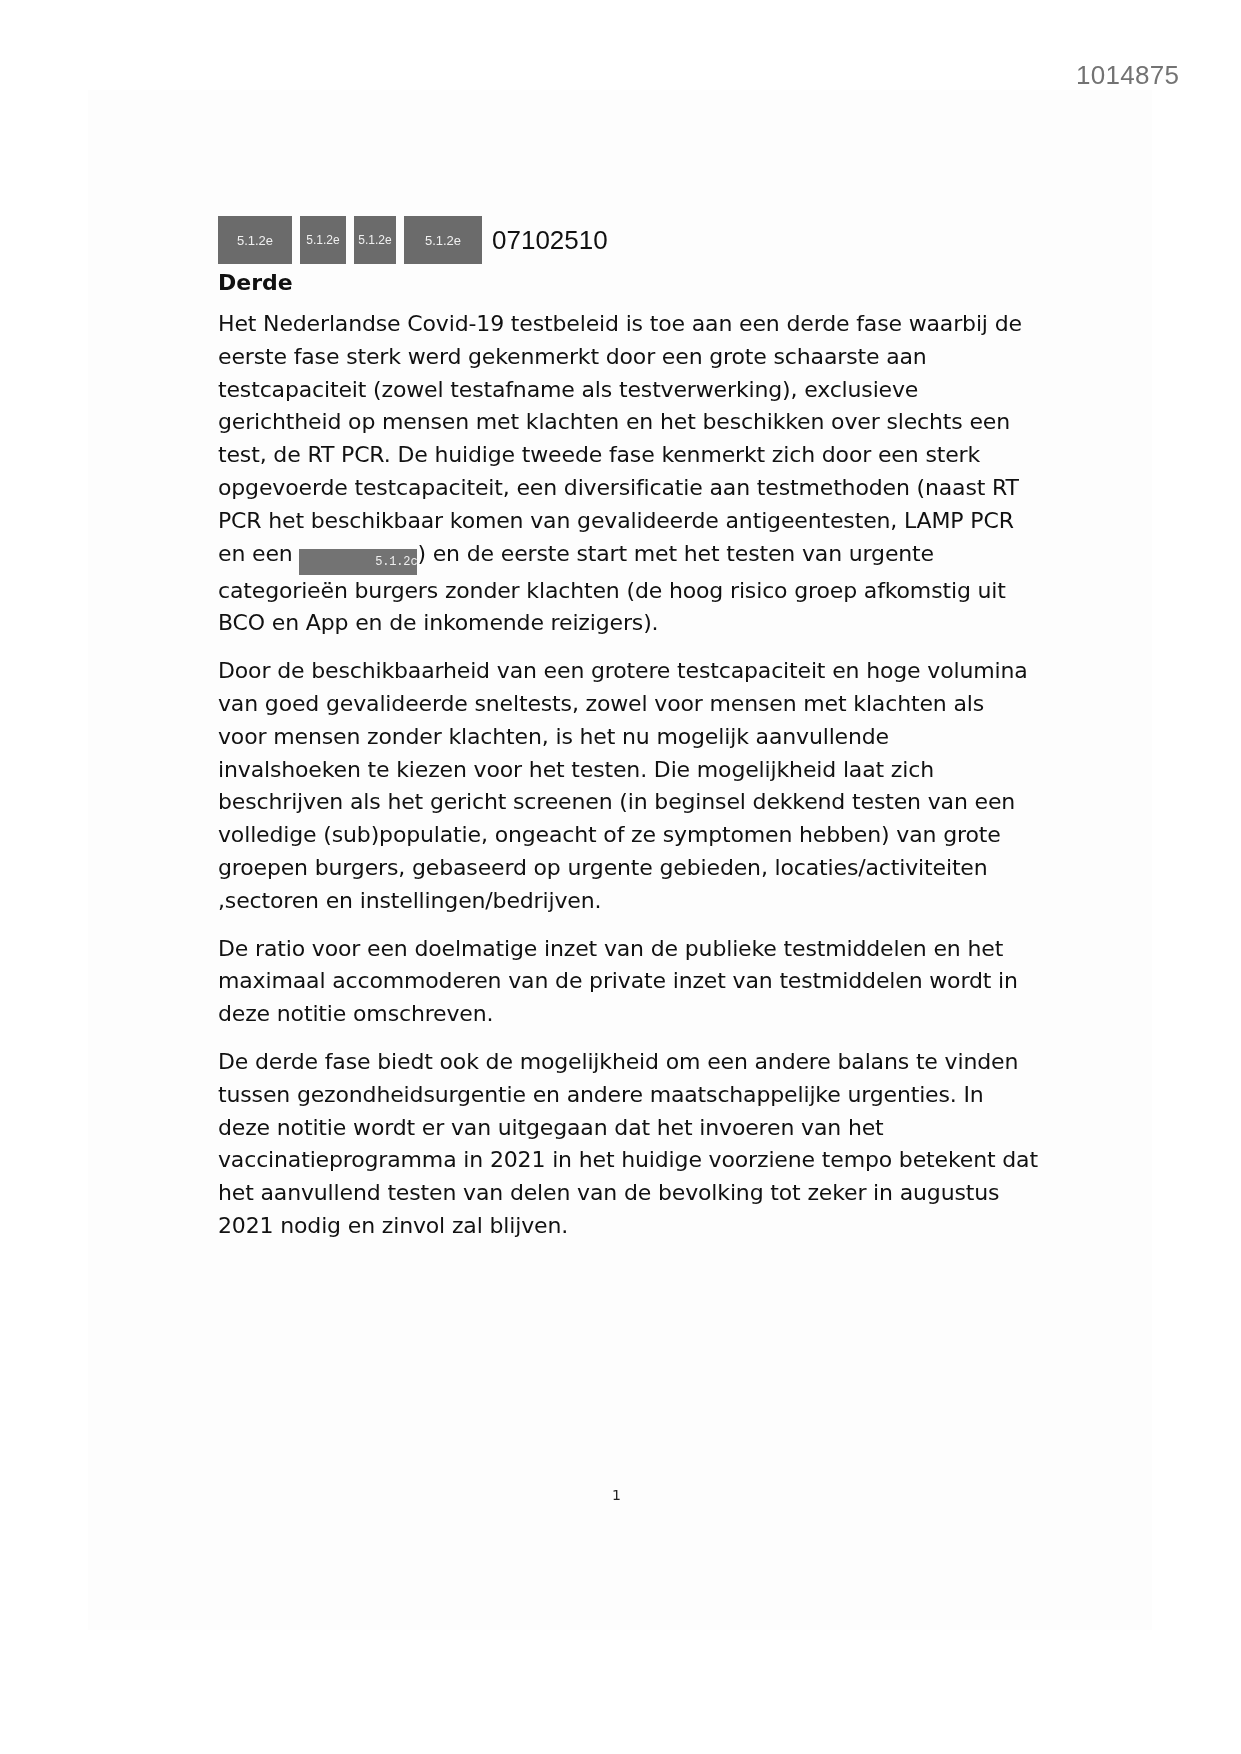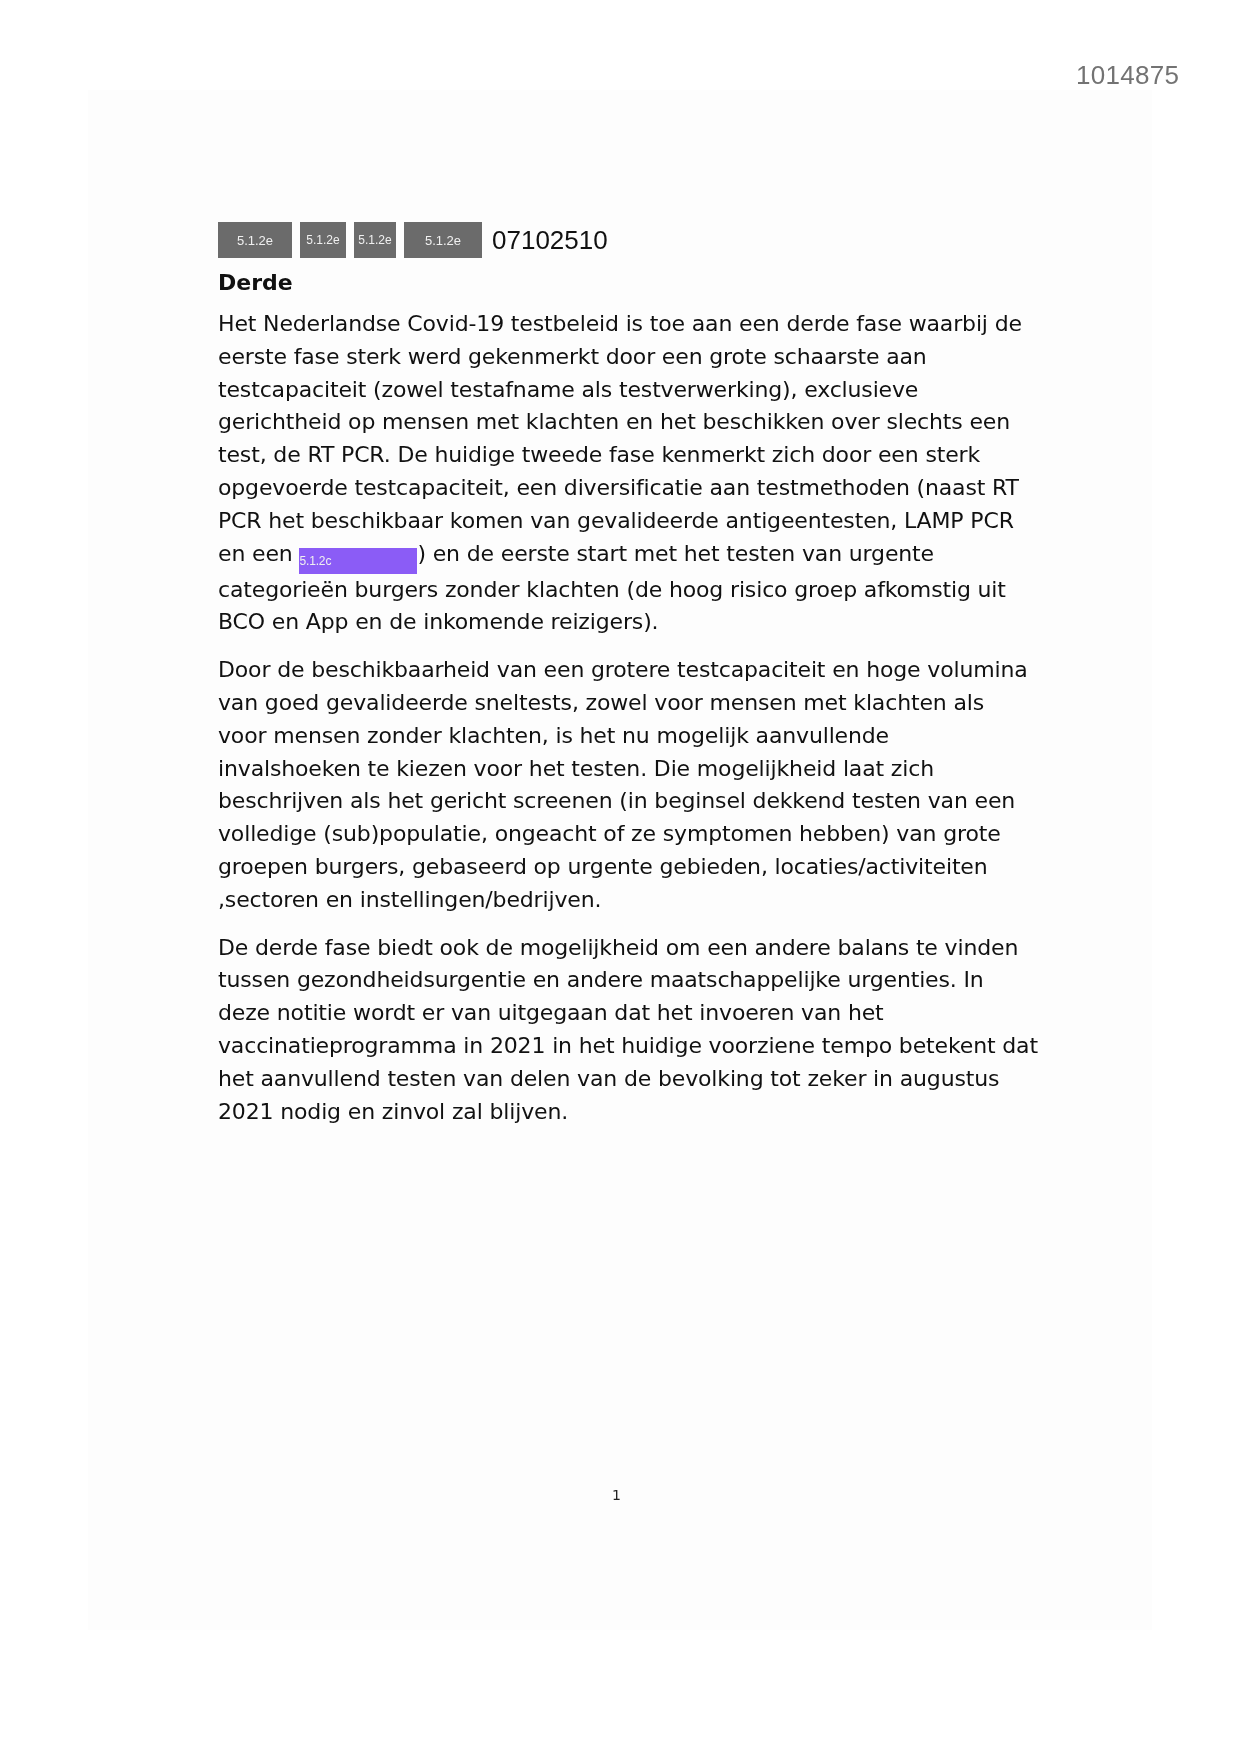--- a/index.html
+++ b/index.html
@@ -56,21 +56,21 @@
       height: 32px;
     }
     .redact {
       display: inline-flex;
       align-items: center;
       justify-content: center;
       background: #6b6b6b;
       color: #f0f0f0;
       font-family: "Liberation Sans", sans-serif;
       font-size: 13px;
-      height: 36px;
+      height: 48px;
       margin-right: 8px;
     }
     .redact.r1 { width: 74px; }
     .redact.r2 { width: 46px; font-size: 12px; margin-right: 8px; }
     .redact.r3 { width: 42px; font-size: 12px; margin-right: 8px; }
     .redact.r4 { width: 78px; }
     .date {
       font-family: "Liberation Sans", sans-serif;
       font-size: 26px;
       margin-left: 2px;
@@ -85,28 +85,28 @@
       font-size: 22px;
       line-height: 32.8px;
       margin: 10px 0 0 0;
       letter-spacing: -0.15px;
     }
     .para + .para {
       margin-top: 15px;
     }
     .inline-redact {
       display: inline-block;
-      background: #8b5cf6;
+      background: #737373;
       color: #f0f0f0;
-      font-family: Liberation Sans, sans-serif;
+      font-family: Liberation Mono, monospace;
       font-size: 12px;
       width: 118px;
       height: 26px;
       line-height: 26px;
-      text-align: left;
+      text-align: right;
       vertical-align: -4px;
     }
     .page-number {
       position: absolute;
       left: 612px;
       top: 1487px;
       font-size: 14px;
       color: #222;
     }
   </style>
@@ -126,17 +126,18 @@
     <span class="redact r4">5.1.2e</span>
     <span class="date">07102510</span>
   </div>
 
   <h2 class="section-heading">Derde</h2>
 
   <p class="para"><span>Het Nederlandse Covid-19 testbeleid is toe aan een derde fase waarbij de eerste fase sterk werd gekenmerkt door een grote schaarste aan testcapaciteit (zowel testafname als testverwerking), exclusieve gerichtheid op mensen met klachten en het beschikken over slechts een test, de RT PCR. De huidige tweede fase kenmerkt zich door een sterk opgevoerde testcapaciteit, een diversificatie aan testmethoden (naast RT PCR het beschikbaar komen van gevalideerde antigeentesten, LAMP PCR en een </span><span class="inline-redact">5.1.2c</span><span>) en de eerste start met het testen van urgente categorieën burgers zonder klachten (de hoog risico groep afkomstig uit BCO en App en de inkomende reizigers).</span></p>
 
   <p class="para">Door de beschikbaarheid van een grotere testcapaciteit en hoge volumina van goed gevalideerde sneltests, zowel voor mensen met klachten als voor mensen zonder klachten, is het nu mogelijk aanvullende invalshoeken te kiezen voor het testen. Die mogelijkheid laat zich beschrijven als het gericht screenen (in beginsel dekkend testen van een volledige (sub)populatie, ongeacht of ze symptomen hebben) van grote groepen burgers, gebaseerd op urgente gebieden, locaties/activiteiten ,sectoren en instellingen/bedrijven.</p>
 
+  <p class="para">De ratio voor een doelmatige inzet van de publieke testmiddelen en het maximaal accommoderen van de private inzet van testmiddelen wordt in deze notitie omschreven.</p>
 
   <p class="para">De derde fase biedt ook de mogelijkheid om een andere balans te vinden tussen gezondheidsurgentie en andere maatschappelijke urgenties. In deze notitie wordt er van uitgegaan dat het invoeren van het vaccinatieprogramma in 2021 in het huidige voorziene tempo betekent dat het aanvullend testen van delen van de bevolking tot zeker in augustus 2021 nodig en zinvol zal blijven.</p>
 </div>
 
 <div class="page-number">1</div>
 
 </body></html>

